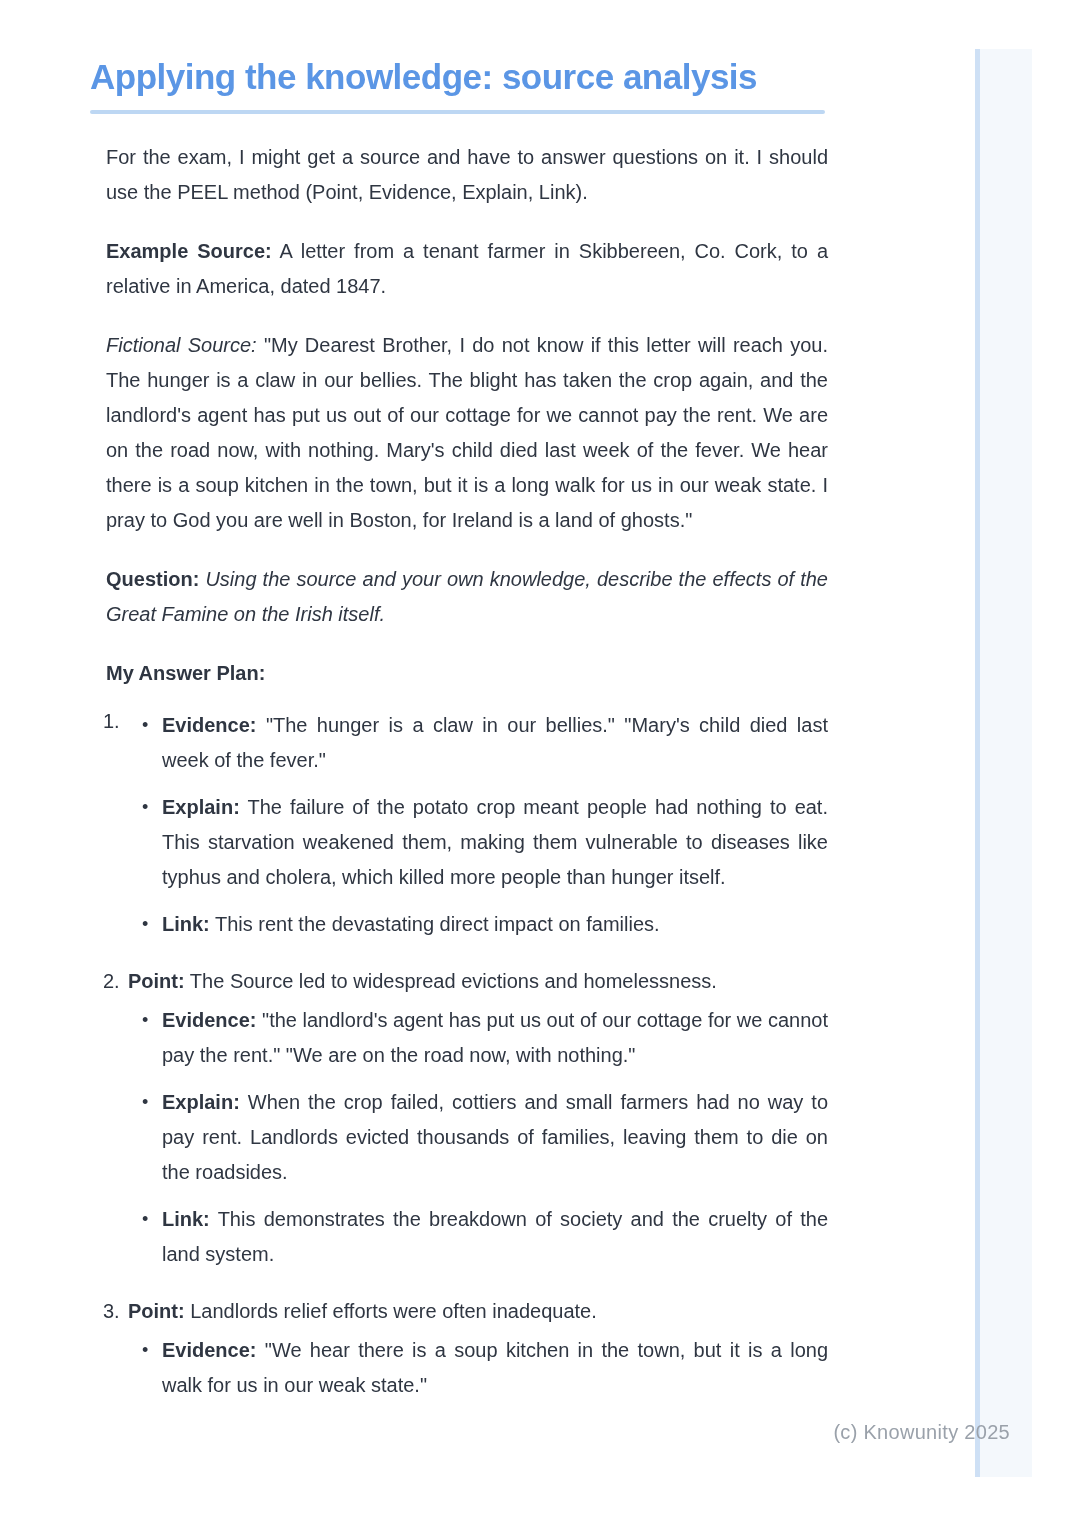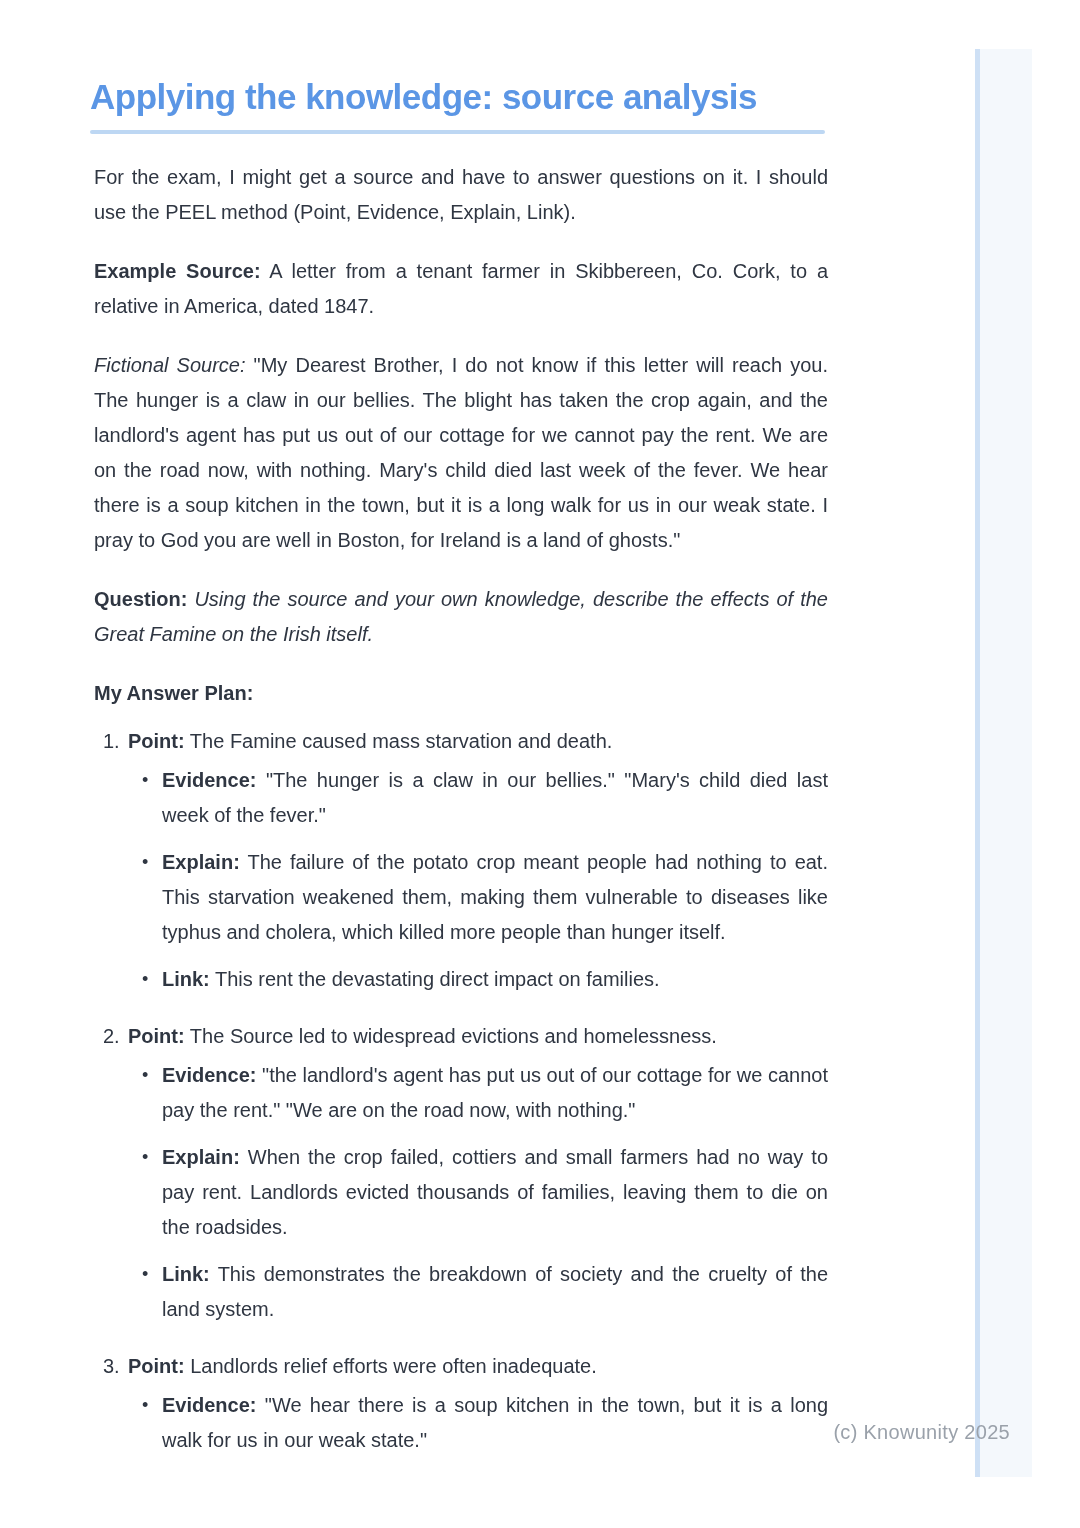--- a/index.html
+++ b/index.html
@@ -31,46 +31,46 @@
     background: var(--strip-bg);
     border-left: 5px solid var(--strip-border);
   }
   .content {
     position: absolute;
     left: 90px;
     top: 0;
     width: 738px;
   }
   .page-title {
-    margin: 76px 0 0 0;
+    margin: 56px 0 0 0;
     font-size: 35px;
     line-height: 42px;
     font-weight: bold;
     color: var(--title-color);
     letter-spacing: -0.5px;
   }
   .title-underline {
     height: 4px;
     width: 735px;
     background: var(--underline-color);
     border-radius: 2px;
     margin-top: 12px;
   }
   .para {
     font-size: 20px;
     line-height: 35px;
     text-align: justify;
-    margin: 0 0 24px 4px;
+    margin: 0 0 24px 16px;
   }
   .para.first { margin-top: 26px; }
   .plan-heading {
     font-size: 20px;
     line-height: 35px;
     font-weight: bold;
-    margin: 0 0 13px 4px;
+    margin: 0 0 13px 16px;
   }
   em { }
   strong { font-weight: bold; }
   ol.plan {
     list-style: none;
     margin: 0;
     padding: 0;
     font-size: 20px;
     line-height: 35px;
   }
@@ -137,22 +137,20 @@
   <p class="para"><strong>Question:</strong>
     <em>Using the source and your own knowledge, describe the effects of the Great Famine on the Irish itself.</em></p>
 
   <p class="plan-heading">My Answer Plan:</p>
 
   <ol class="plan">
 
     <li class="plan-item">
       <span class="item-number">1.</span>
       <div class="item-body">
-        <div class="point-line"><strong>Point:</strong>
-          <span>The Famine caused mass starvation and death.</span></div>
         <ul class="sub">
           <li>
             <span class="bullet-marker">•</span>
             <div class="sub-body"><strong>Evidence:</strong>
               <span>"The hunger is a claw in our bellies." "Mary's child died last week of the fever."</span></div>
           </li>
           <li>
             <span class="bullet-marker">•</span>
             <div class="sub-body"><strong>Explain:</strong>
               <span>The failure of the potato crop meant people had nothing to eat. This starvation weakened them, making them vulnerable to diseases like typhus and cholera, which killed more people than hunger itself.</span></div>

